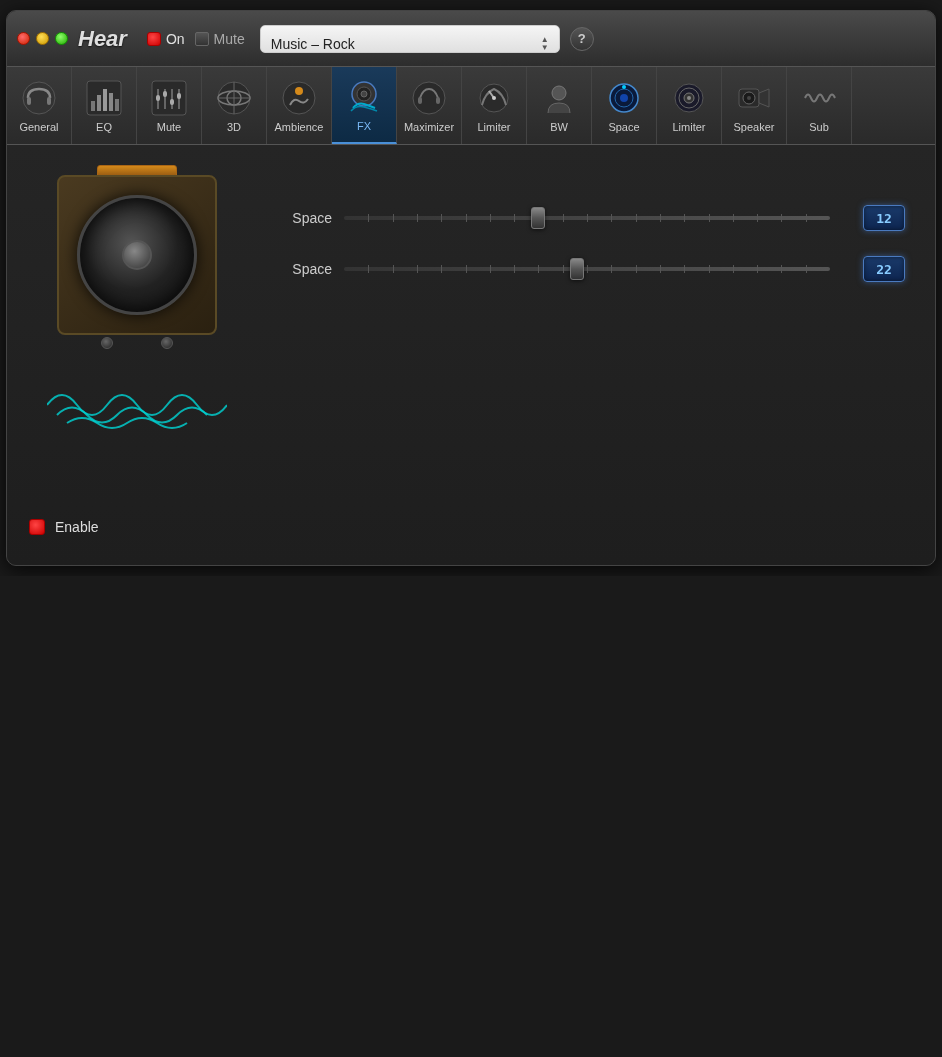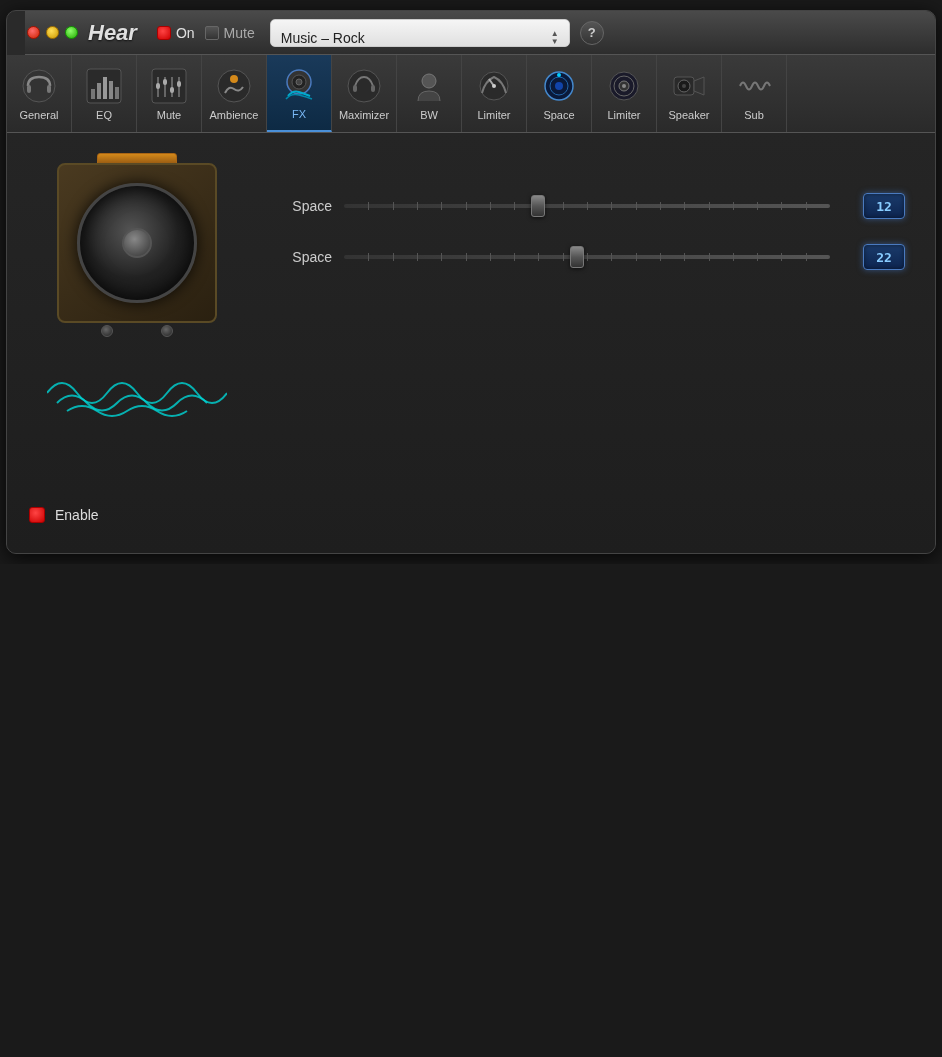--- a/index.html
+++ b/index.html
@@ -15,26 +15,25 @@
       border-radius: 10px;
       overflow: hidden;
       border: 1px solid #444;
       background: #2a2a2a;
       box-shadow: 0 4px 20px rgba(0,0,0,0.8);
     }
 
     
     .title-bar {
       background: linear-gradient(to bottom, #4a4a4a, #2d2d2d);
-      height: 44px;
-      display: flex;
-      align-items: center;
-      padding: 0 2px;
+      height: 56px;
+      display: flex;
+      align-items: center;
+      padding: 0 10px;
       border-bottom: 1px solid #555;
-      margin-left: 18px;
     }
 
     .traffic-lights {
       display: flex;
       gap: 6px;
       margin-right: 10px;
     }
 
     .traffic-light {
       width: 13px;
@@ -458,20 +457,32 @@
           <line x1="29" y1="10" x2="29" y2="30" stroke="#666" stroke-width="2"></line>
           <rect x="6" y="16" width="4" height="6" rx="2" fill="#aaa"></rect>
           <rect x="13" y="12" width="4" height="6" rx="2" fill="#aaa"></rect>
           <rect x="20" y="20" width="4" height="6" rx="2" fill="#aaa"></rect>
           <rect x="27" y="14" width="4" height="6" rx="2" fill="#aaa"></rect>
         </svg>
       </div>
       <span class="tab-label">Mute</span>
     </div>
 
+    <div class="tab-item">
+      <div class="tab-icon">
+        <svg viewBox="0 0 38 38" fill="none">
+          <circle cx="19" cy="19" r="16" fill="#2a2a2a" stroke="#555"></circle>
+          <ellipse cx="19" cy="19" rx="16" ry="7" fill="none" stroke="#777" stroke-width="1.5"></ellipse>
+          <circle cx="19" cy="19" r="7" fill="none" stroke="#777" stroke-width="1.5"></circle>
+          <line x1="3" y1="19" x2="35" y2="19" stroke="#666" stroke-width="1"></line>
+          <line x1="19" y1="3" x2="19" y2="35" stroke="#666" stroke-width="1"></line>
+        </svg>
+      </div>
+      <span class="tab-label">3D</span>
+    </div>
 
     <div class="tab-item">
       <div class="tab-icon">
         <svg viewBox="0 0 38 38" fill="none">
           <circle cx="19" cy="19" r="16" fill="#2a2a2a" stroke="#555"></circle>
           <circle cx="19" cy="12" r="4" fill="#d4891a"></circle>
           <path d="M10 26 Q14 18 19 22 Q24 26 28 20" fill="none" stroke="#888" stroke-width="2"></path>
         </svg>
       </div>
       <span class="tab-label">Ambience</span>
@@ -498,37 +509,37 @@
           <rect x="8" y="18" width="4" height="7" rx="2" fill="#666"></rect>
           <rect x="26" y="18" width="4" height="7" rx="2" fill="#666"></rect>
         </svg>
       </div>
       <span class="tab-label">Maximizer</span>
     </div>
 
     <div class="tab-item">
       <div class="tab-icon">
         <svg viewBox="0 0 38 38" fill="none">
-          <circle cx="19" cy="14" r="7" fill="#555" stroke="#777"></circle>
-          <path d="M8 34 Q8 24 19 24 Q30 24 30 34" fill="#444" stroke="#666"></path>
-        </svg>
-      </div>
-      <span class="tab-label">BW</span>
-    </div>
-
-    <div class="tab-item">
-      <div class="tab-icon">
-        <svg viewBox="0 0 38 38" fill="none">
           <circle cx="19" cy="19" r="14" fill="#2a2a2a" stroke="#555"></circle>
           <path d="M7 26 Q10 14 19 10 Q28 14 31 26" fill="none" stroke="#777" stroke-width="2"></path>
           <line x1="19" y1="19" x2="14" y2="12" stroke="#aaa" stroke-width="2"></line>
           <circle cx="19" cy="19" r="2" fill="#ccc"></circle>
         </svg>
       </div>
       <span class="tab-label">Limiter</span>
+    </div>
+
+    <div class="tab-item">
+      <div class="tab-icon">
+        <svg viewBox="0 0 38 38" fill="none">
+          <circle cx="19" cy="14" r="7" fill="#555" stroke="#777"></circle>
+          <path d="M8 34 Q8 24 19 24 Q30 24 30 34" fill="#444" stroke="#666"></path>
+        </svg>
+      </div>
+      <span class="tab-label">BW</span>
     </div>
 
     <div class="tab-item">
       <div class="tab-icon">
         <svg viewBox="0 0 38 38" fill="none">
           <circle cx="19" cy="19" r="14" fill="#0a1a3a" stroke="#4488cc" stroke-width="1.5"></circle>
           <circle cx="19" cy="19" r="9" fill="none" stroke="#2266aa" stroke-width="1"></circle>
           <circle cx="19" cy="19" r="4" fill="#1144aa"></circle>
           <circle cx="19" cy="8" r="2" fill="#00ccff"></circle>
         </svg>

